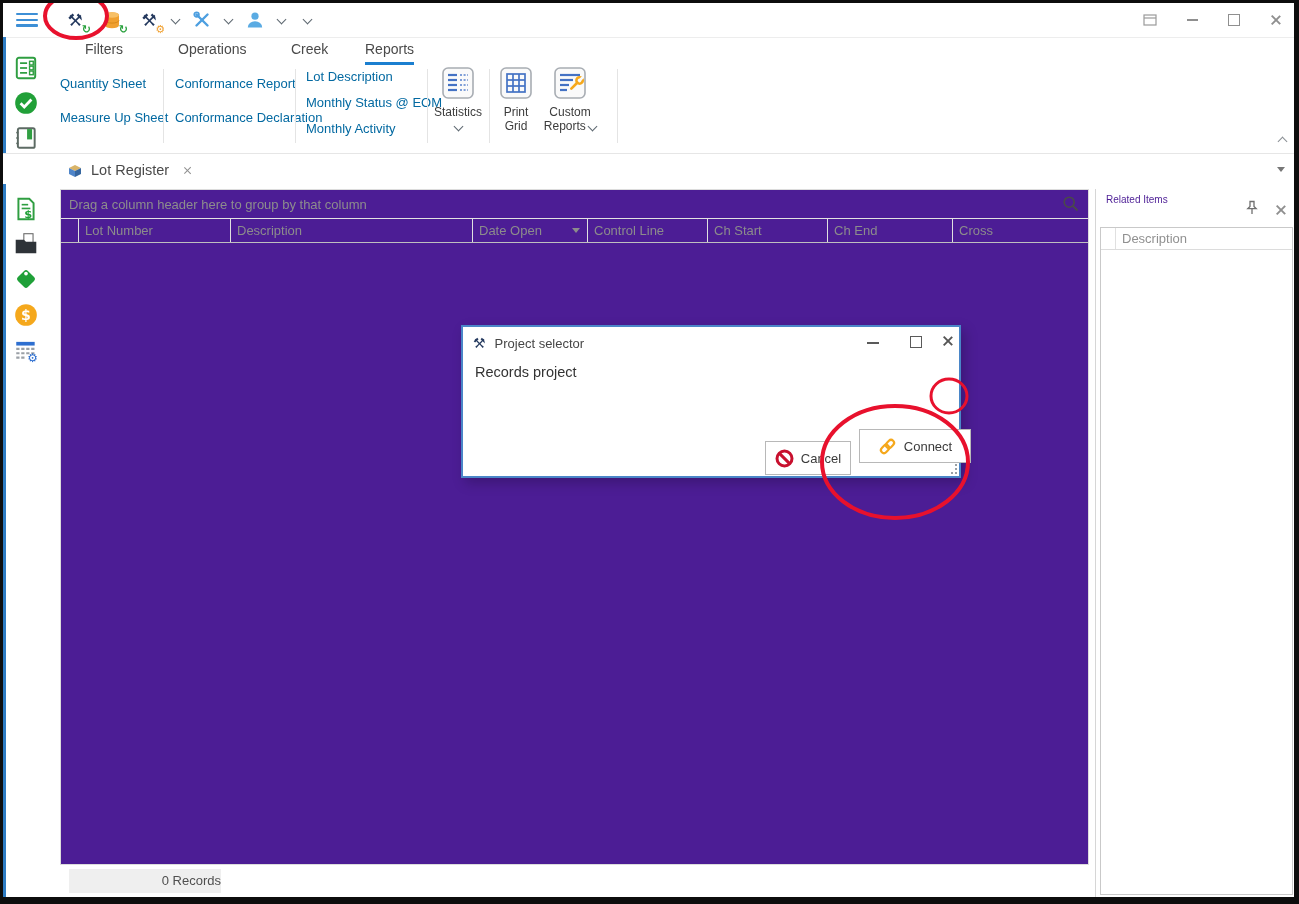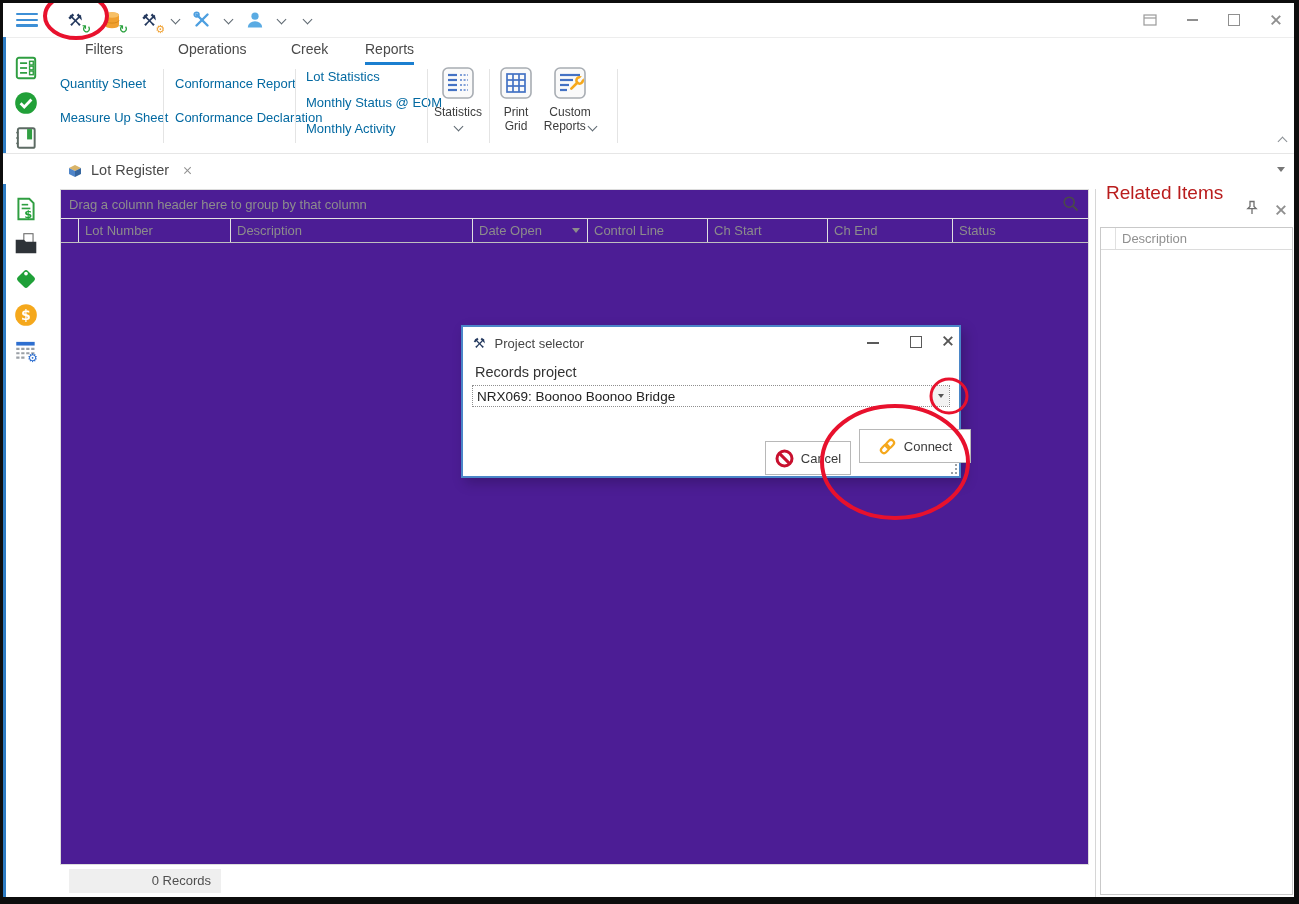--- a/index.html
+++ b/index.html
@@ -64,25 +64,25 @@
   .groupby .hint{position:absolute;left:8px;top:7px;font-size:13px;color:#8d8d8d;}
   .searchbtn{position:absolute;right:8px;top:5px;width:18px;height:18px;cursor:pointer;}
   .ghead{display:flex;height:25px;border-top:1px solid #e2e2e2;border-bottom:1px solid #bfbfbf;
          font-size:13px;color:#8c8c8c;box-sizing:border-box;}
   .gcell{border-right:1px solid #e0e0e0;padding-left:6px;line-height:23px;box-sizing:border-box;
          white-space:nowrap;overflow:hidden;cursor:pointer;}
   .gcell.ind{width:18px;padding:0;cursor:default;}
   .sortarrow{float:right;margin:9px 7px 0 0;width:0;height:0;border-left:4.5px solid transparent;
              border-right:4.5px solid transparent;border-top:5.5px solid #8c8c8c;}
   .gfooter{position:absolute;left:66px;top:866px;width:152px;height:24px;background:#efefef;
-           font-size:13px;color:#4f4f4f;line-height:24px;text-align:right;padding-right:10px;box-sizing:border-box;}
+           font-size:13px;color:#4f4f4f;line-height:24px;text-align:right;box-sizing:border-box;}
 
   
   .rp-divider{position:absolute;left:1092px;top:186px;height:709px;width:1px;background:#d6d6d6;}
-  .rp-title{position:absolute;left:1103px;top:179px;font-size:19px;color:#b91c1c;}
+  .rp-title{position:absolute;left:1103px;top:191px;font-size:10px;color:#4c1d95;}
   .rp-grid{position:absolute;left:1097px;top:224px;width:193px;height:668px;border:1px solid #c9c9c9;
            box-sizing:border-box;background:#fff;}
   .rp-head{display:flex;height:22px;border-bottom:1px solid #dcdcdc;font-size:13px;color:#909090;box-sizing:border-box;}
   .rp-ind{width:14px;border-right:1px solid #e0e0e0;}
   .rp-col{padding-left:6px;line-height:21px;cursor:pointer;}
 
   
   .dialog{position:absolute;left:458px;top:322px;width:500px;height:153px;background:#fff;
           border:2px solid #4a86c8;box-sizing:border-box;box-shadow:4px 5px 12px rgba(0,0,0,.22);z-index:10;}
   .dlg-title{position:absolute;left:10px;top:8px;font-size:13px;color:#464646;display:flex;gap:9px;align-items:center;}
@@ -176,21 +176,21 @@
   <div class="rtab active" style="left:362px">Reports</div>
 
   
   <div class="ribbon">
     <div class="rlink" style="left:57px;top:11px">Quantity Sheet</div>
     <div class="rlink" style="left:57px;top:45px">Measure Up Sheet</div>
     <div class="rsep" style="left:160px"></div>
     <div class="rlink" style="left:172px;top:11px">Conformance Report</div>
     <div class="rlink" style="left:172px;top:45px">Conformance Declaration</div>
     <div class="rsep" style="left:292px"></div>
-    <div class="rlink" style="left:303px;top:4px">Lot Statistics</div>
+    <div class="rlink" style="left:303px;top:4px">Lot Description</div>
     <div class="rlink" style="left:303px;top:30px">Monthly Status @ EOM</div>
     <div class="rlink" style="left:303px;top:56px">Monthly Activity</div>
     <div class="rsep" style="left:424px"></div>
 
     <div class="rbtn" style="left:426px;width:58px">
       <svg class="ric" viewBox="0 0 34 32">
         <rect x="2" y="1" width="30" height="30" rx="5" fill="#fafafa" stroke="#a8adb3" stroke-width="1.6"></rect>
         <g stroke="#4472c4" stroke-width="2.2">
           <line x1="7" y1="8" x2="16" y2="8"></line>
             <line x1="7" y1="13" x2="16" y2="13"></line>
@@ -332,21 +332,21 @@
       <div class="gcell ind"></div>
       <div class="gcell" style="width:152px">Lot Number</div>
       <div class="gcell" style="width:242px">Description</div>
       <div class="gcell" style="width:115px">
         <span>Date Open</span>
         <span class="sortarrow"></span>
       </div>
       <div class="gcell" style="width:120px">Control Line</div>
       <div class="gcell" style="width:120px">Ch Start</div>
       <div class="gcell" style="width:125px">Ch End</div>
-      <div class="gcell" style="flex:1;border-right:none">Status</div>
+      <div class="gcell" style="flex:1;border-right:none">Cross</div>
     </div>
     <div></div>
   </div>
   <div class="gfooter">0 Records</div>
 
   
   <div class="rp-divider"></div>
   <div class="rp-title">Related Items</div>
   <svg class="abs" style="left:1243px;top:197px" width="12" height="15" viewBox="0 0 12 15">
     <path d="M4,1.5 h4 v5 l2.2,2.2 H1.8 l2.2,-2.2 z" fill="none" stroke="#6f6f6f" stroke-width="1.3"></path>
@@ -365,26 +365,20 @@
     <div class="dlg-title">
       <span class="logo sym">⚒</span>
       <span>Project selector</span>
     </div>
     <div class="dlg-min"></div>
     <div class="dlg-max"></div>
     <div class="xicon dark dlg-close"></div>
 
     <div class="dlg-label">Records project</div>
 
-    <div class="combo">
-      <input type="text" value="NRX069: Boonoo Boonoo Bridge" style="">
-      <div class="combo-btn">
-          <i></i>
-        </div>
-    </div>
 
 
     <div class="dbtn" style="left:302px;top:114px;width:86px;height:34px">
       <svg width="19" height="19" viewBox="0 0 19 19">
         <circle cx="9.5" cy="9.5" r="7.5" fill="none" stroke="#c8102e" stroke-width="3"></circle>
         <line x1="4.4" y1="4.4" x2="14.6" y2="14.6" stroke="#c8102e" stroke-width="3"></line>
       </svg>
       <span>Cancel</span>
     </div>
 

